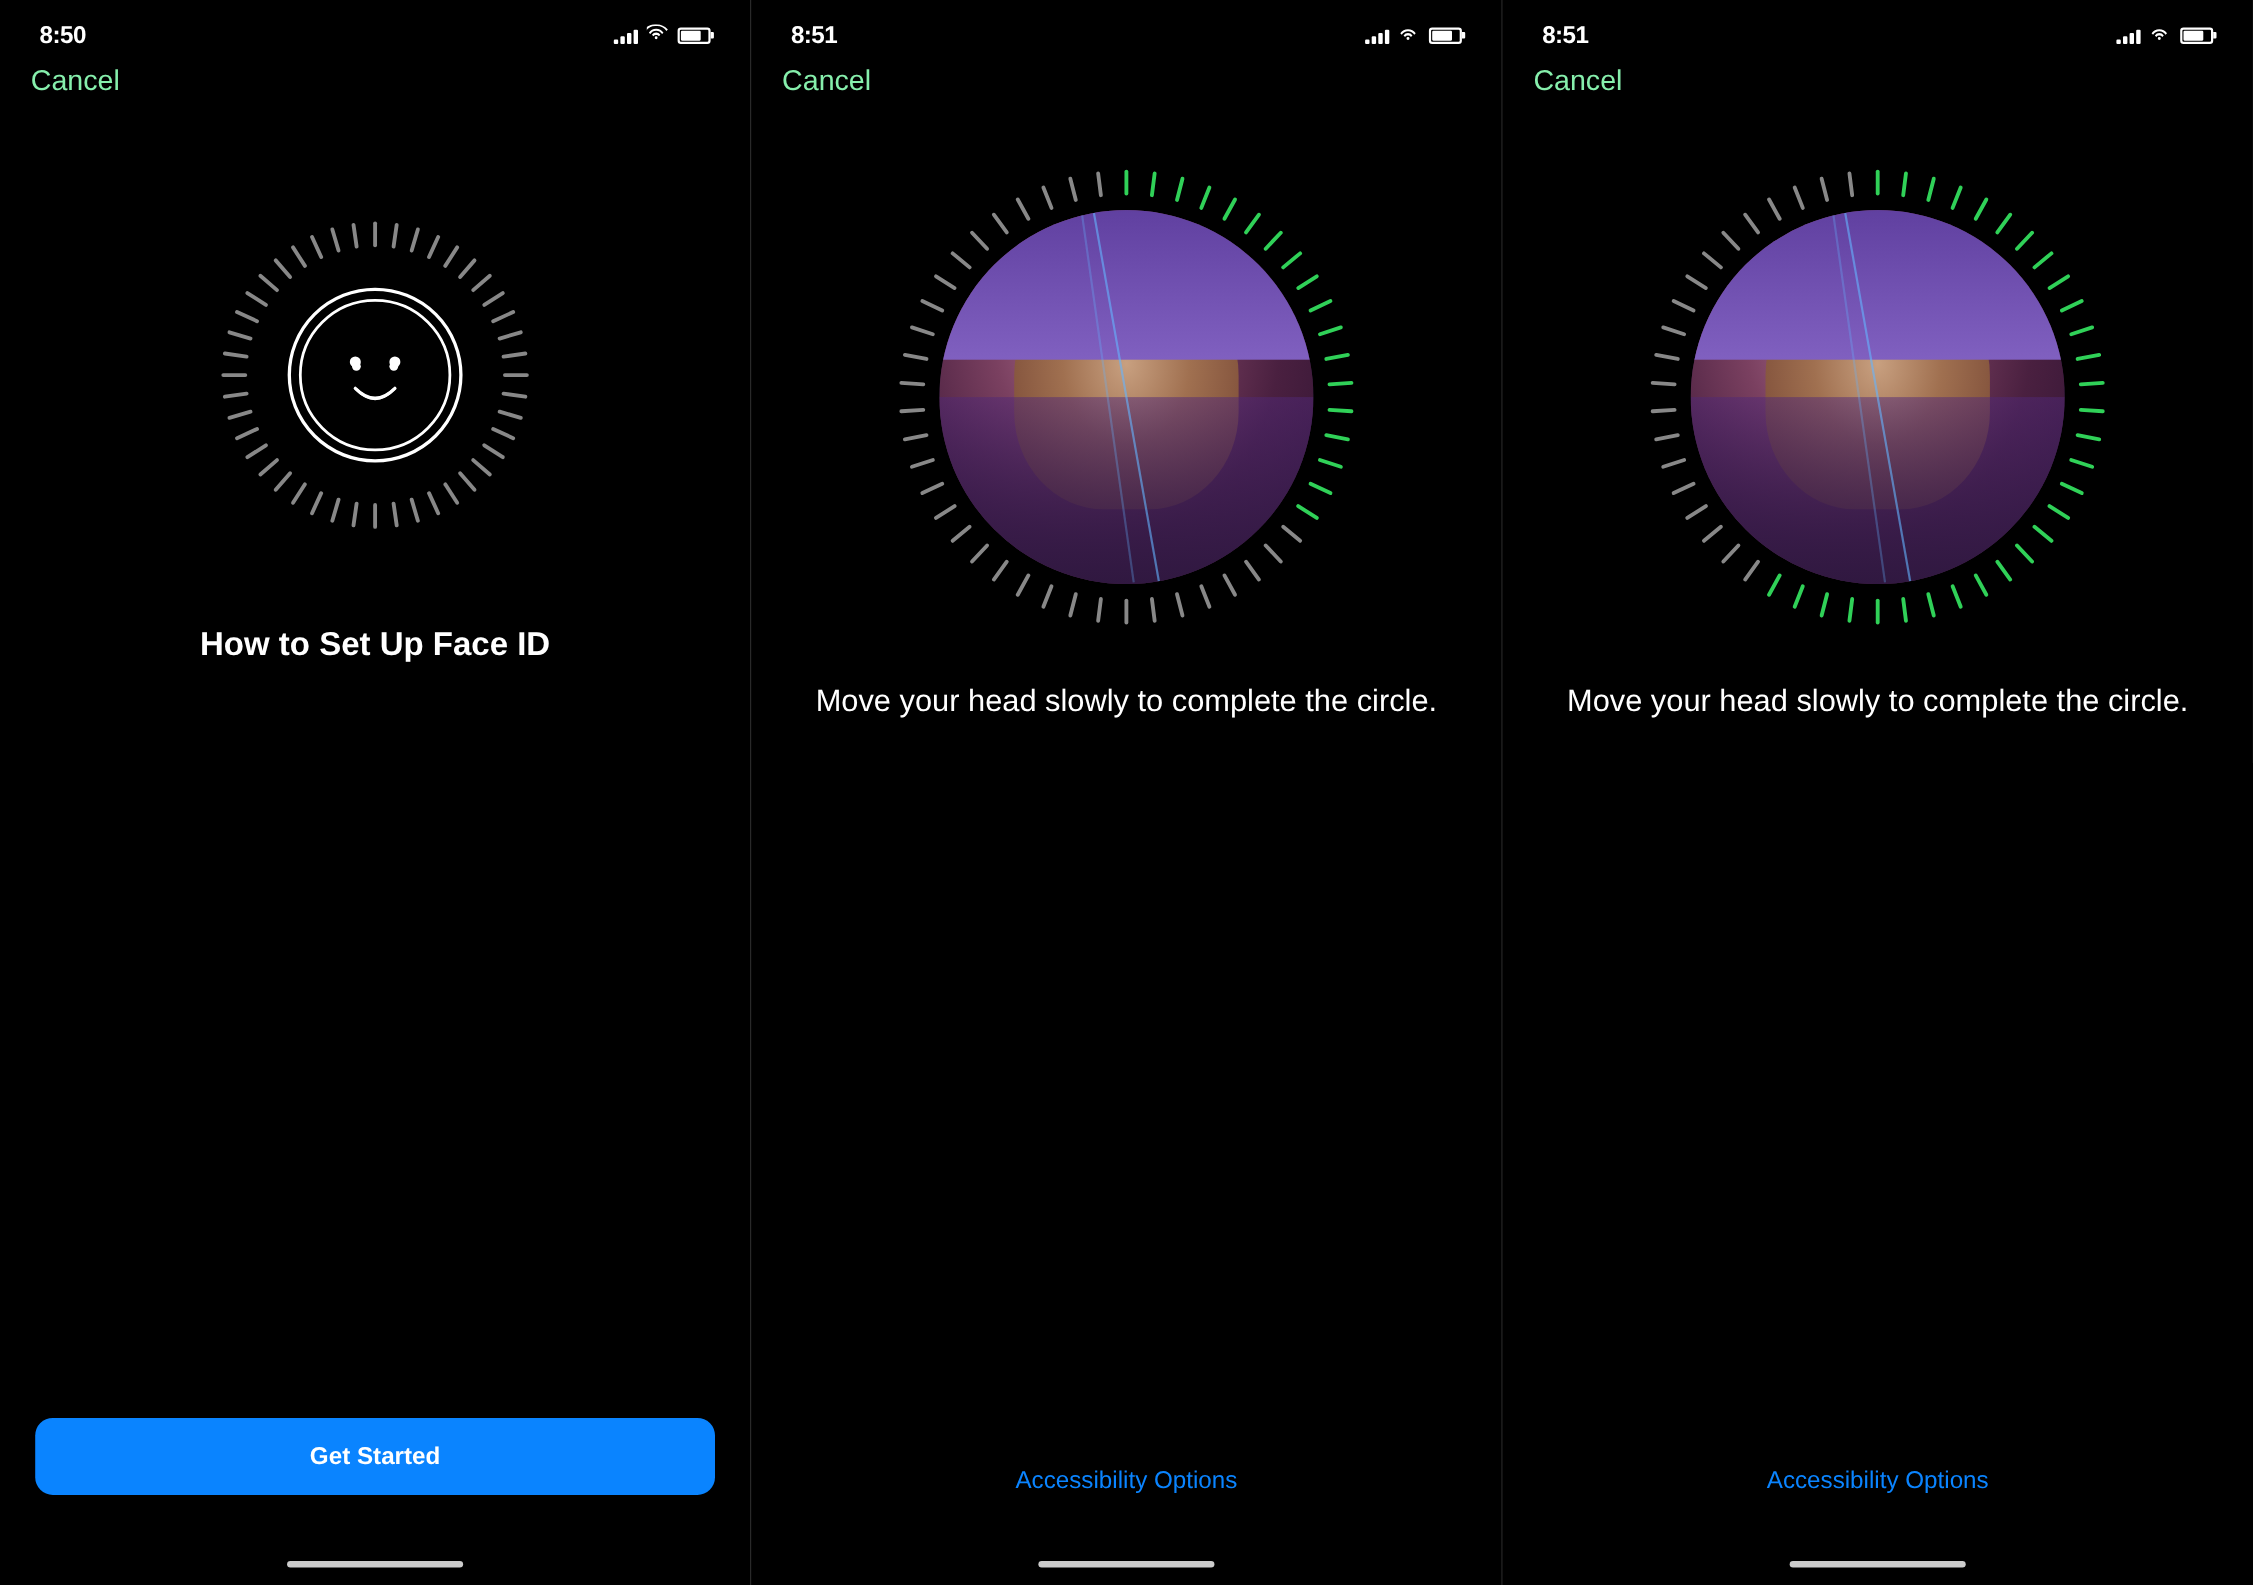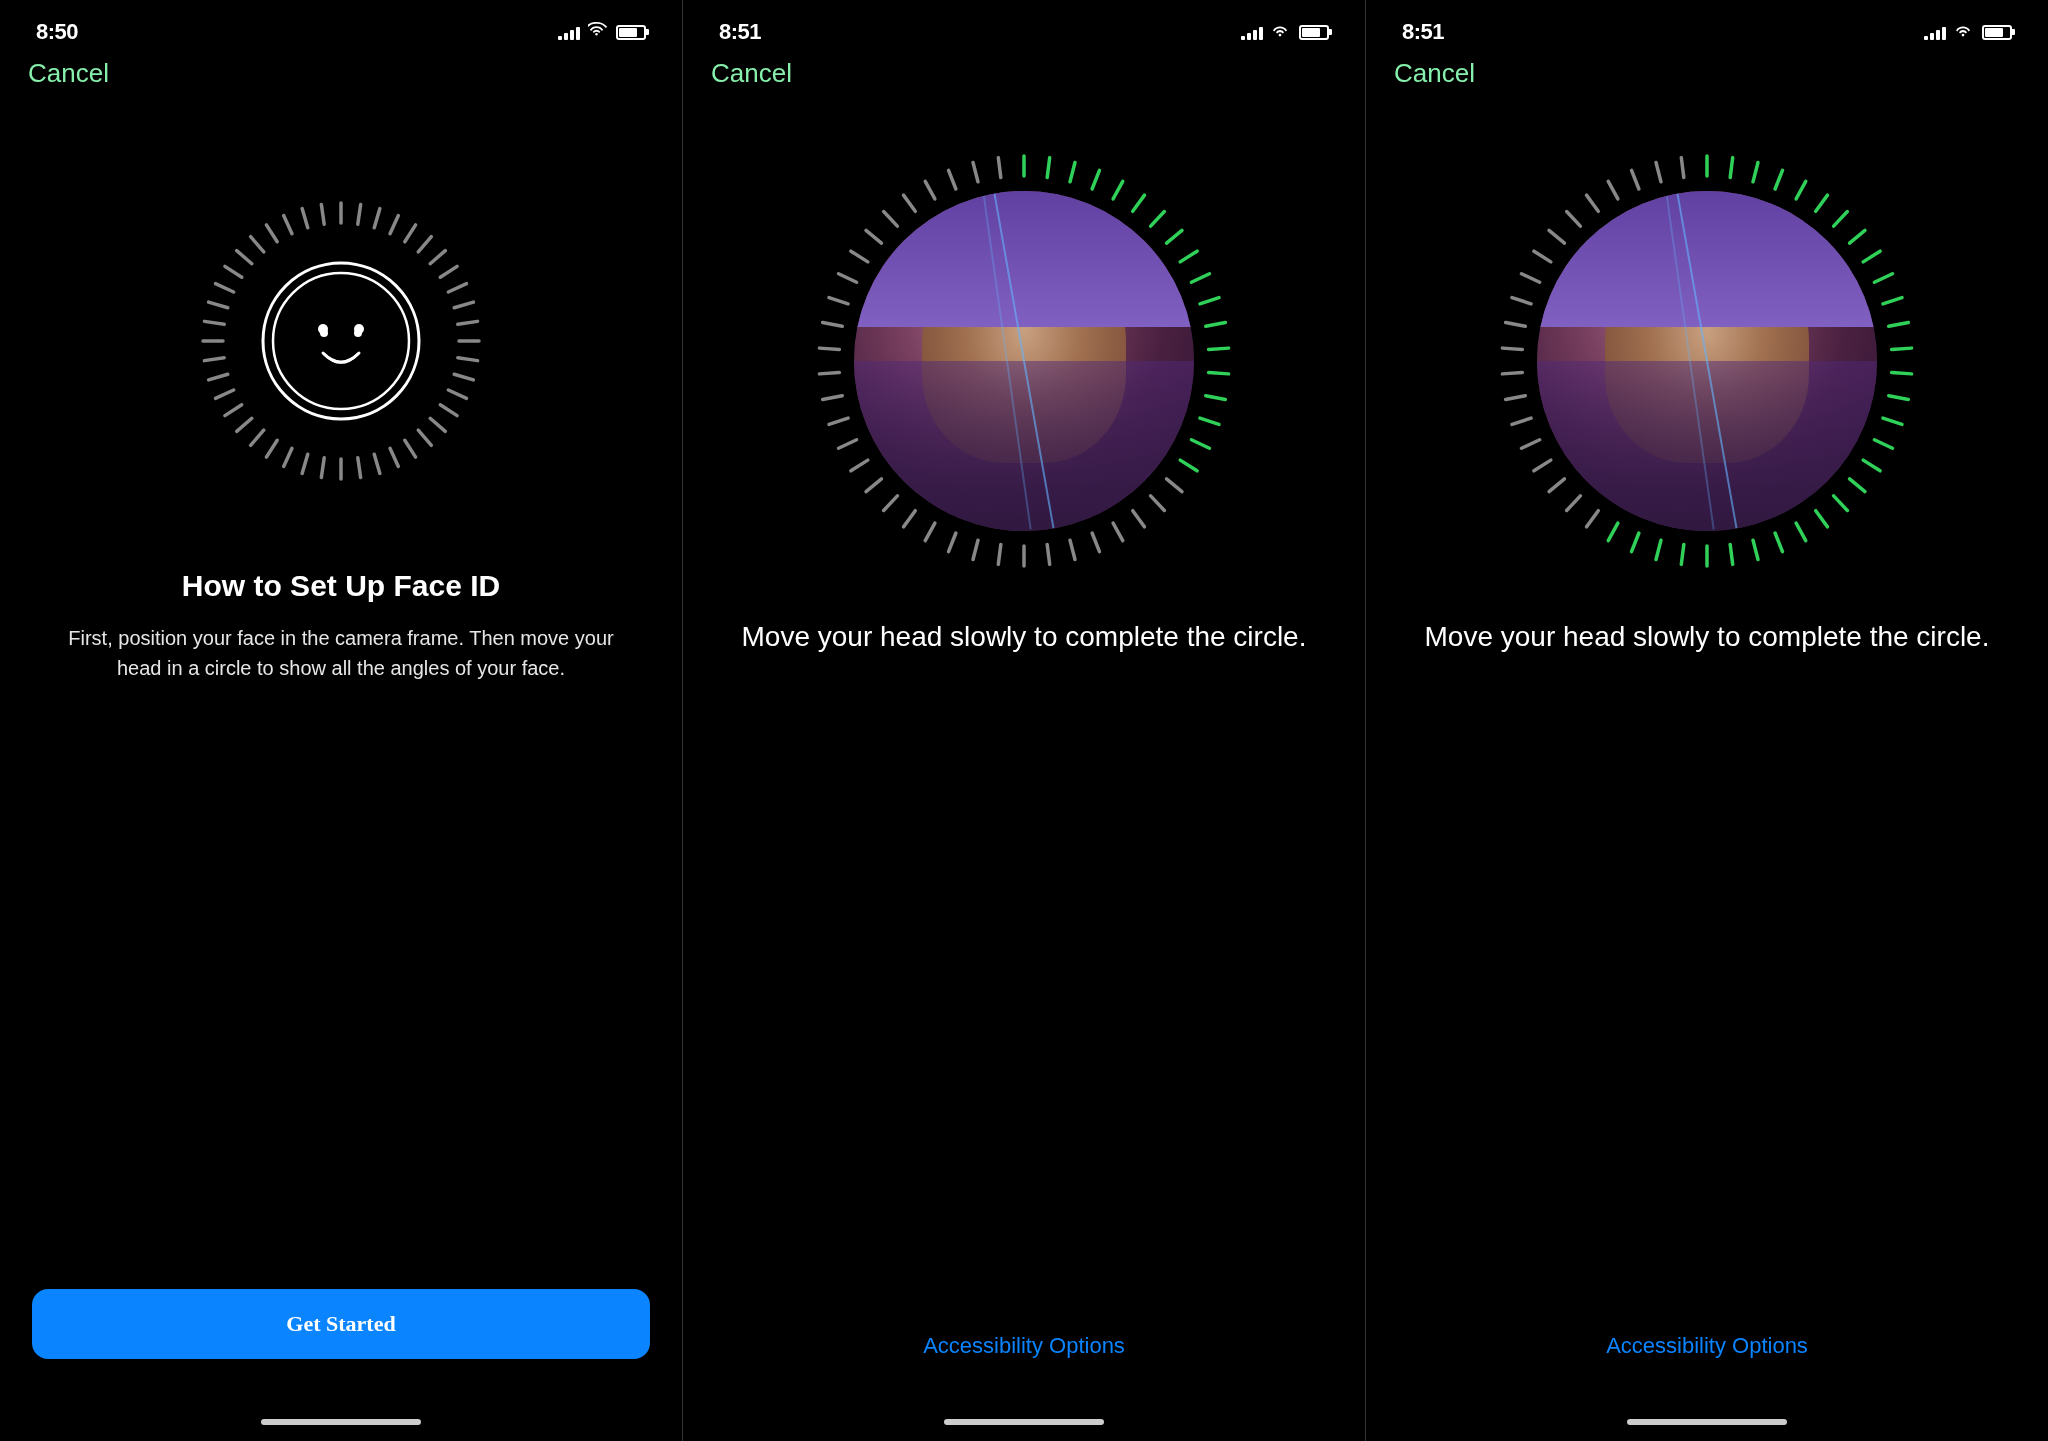--- a/index.html
+++ b/index.html
@@ -149,21 +149,20 @@
       color: #fff;
       font-size: 22px;
       font-weight: 600;
       border: none;
       border-radius: 16px;
       padding: 22px 0;
       width: calc(100% - 0px);
       cursor: pointer;
       margin-top: auto;
       margin-bottom: 60px;
-      font-family: Liberation Serif, serif;
     }
 
     
     .home-indicator {
       width: 160px;
       height: 6px;
       background: #fff;
       border-radius: 3px;
       margin-bottom: 16px;
       opacity: 0.8;
@@ -340,21 +339,20 @@
             <line x1="146.7555582927113" y1="66.77982911348931" x2="141.1209071558827" y2="47.58996964119936" stroke="#888888" stroke-width="3.5" stroke-linecap="round"></line>
             <line x1="163.20684908375233" y1="63.20106985804995" x2="160.36055231828664" y2="43.404641020431285" stroke="#888888" stroke-width="3.5" stroke-linecap="round"></line>
             <circle cx="180" cy="180" r="68" fill="none" stroke="white" stroke-width="2.5"></circle>
             <circle cx="163" cy="172" r="4" fill="white"></circle>
             <circle cx="197" cy="172" r="4" fill="white"></circle>
             <path d="M163 193 Q180 210 197 193" fill="none" stroke="white" stroke-width="2.5" stroke-linecap="round"></path>
           </svg>
       </div>
 
       <div class="screen1-title">How to Set Up Face ID</div>
-      <div class="screen1-subtitle">First, position your face in the camera frame. Then move your head in a circle to show all the angles of your face.</div>
 
       <button class="get-started-btn">Get Started</button>
     </div>
 
     <div class="home-indicator"></div>
   </div>
 
   <div class="phone-screen">
     <div class="status-bar">
       <span class="status-time">8:51</span>

